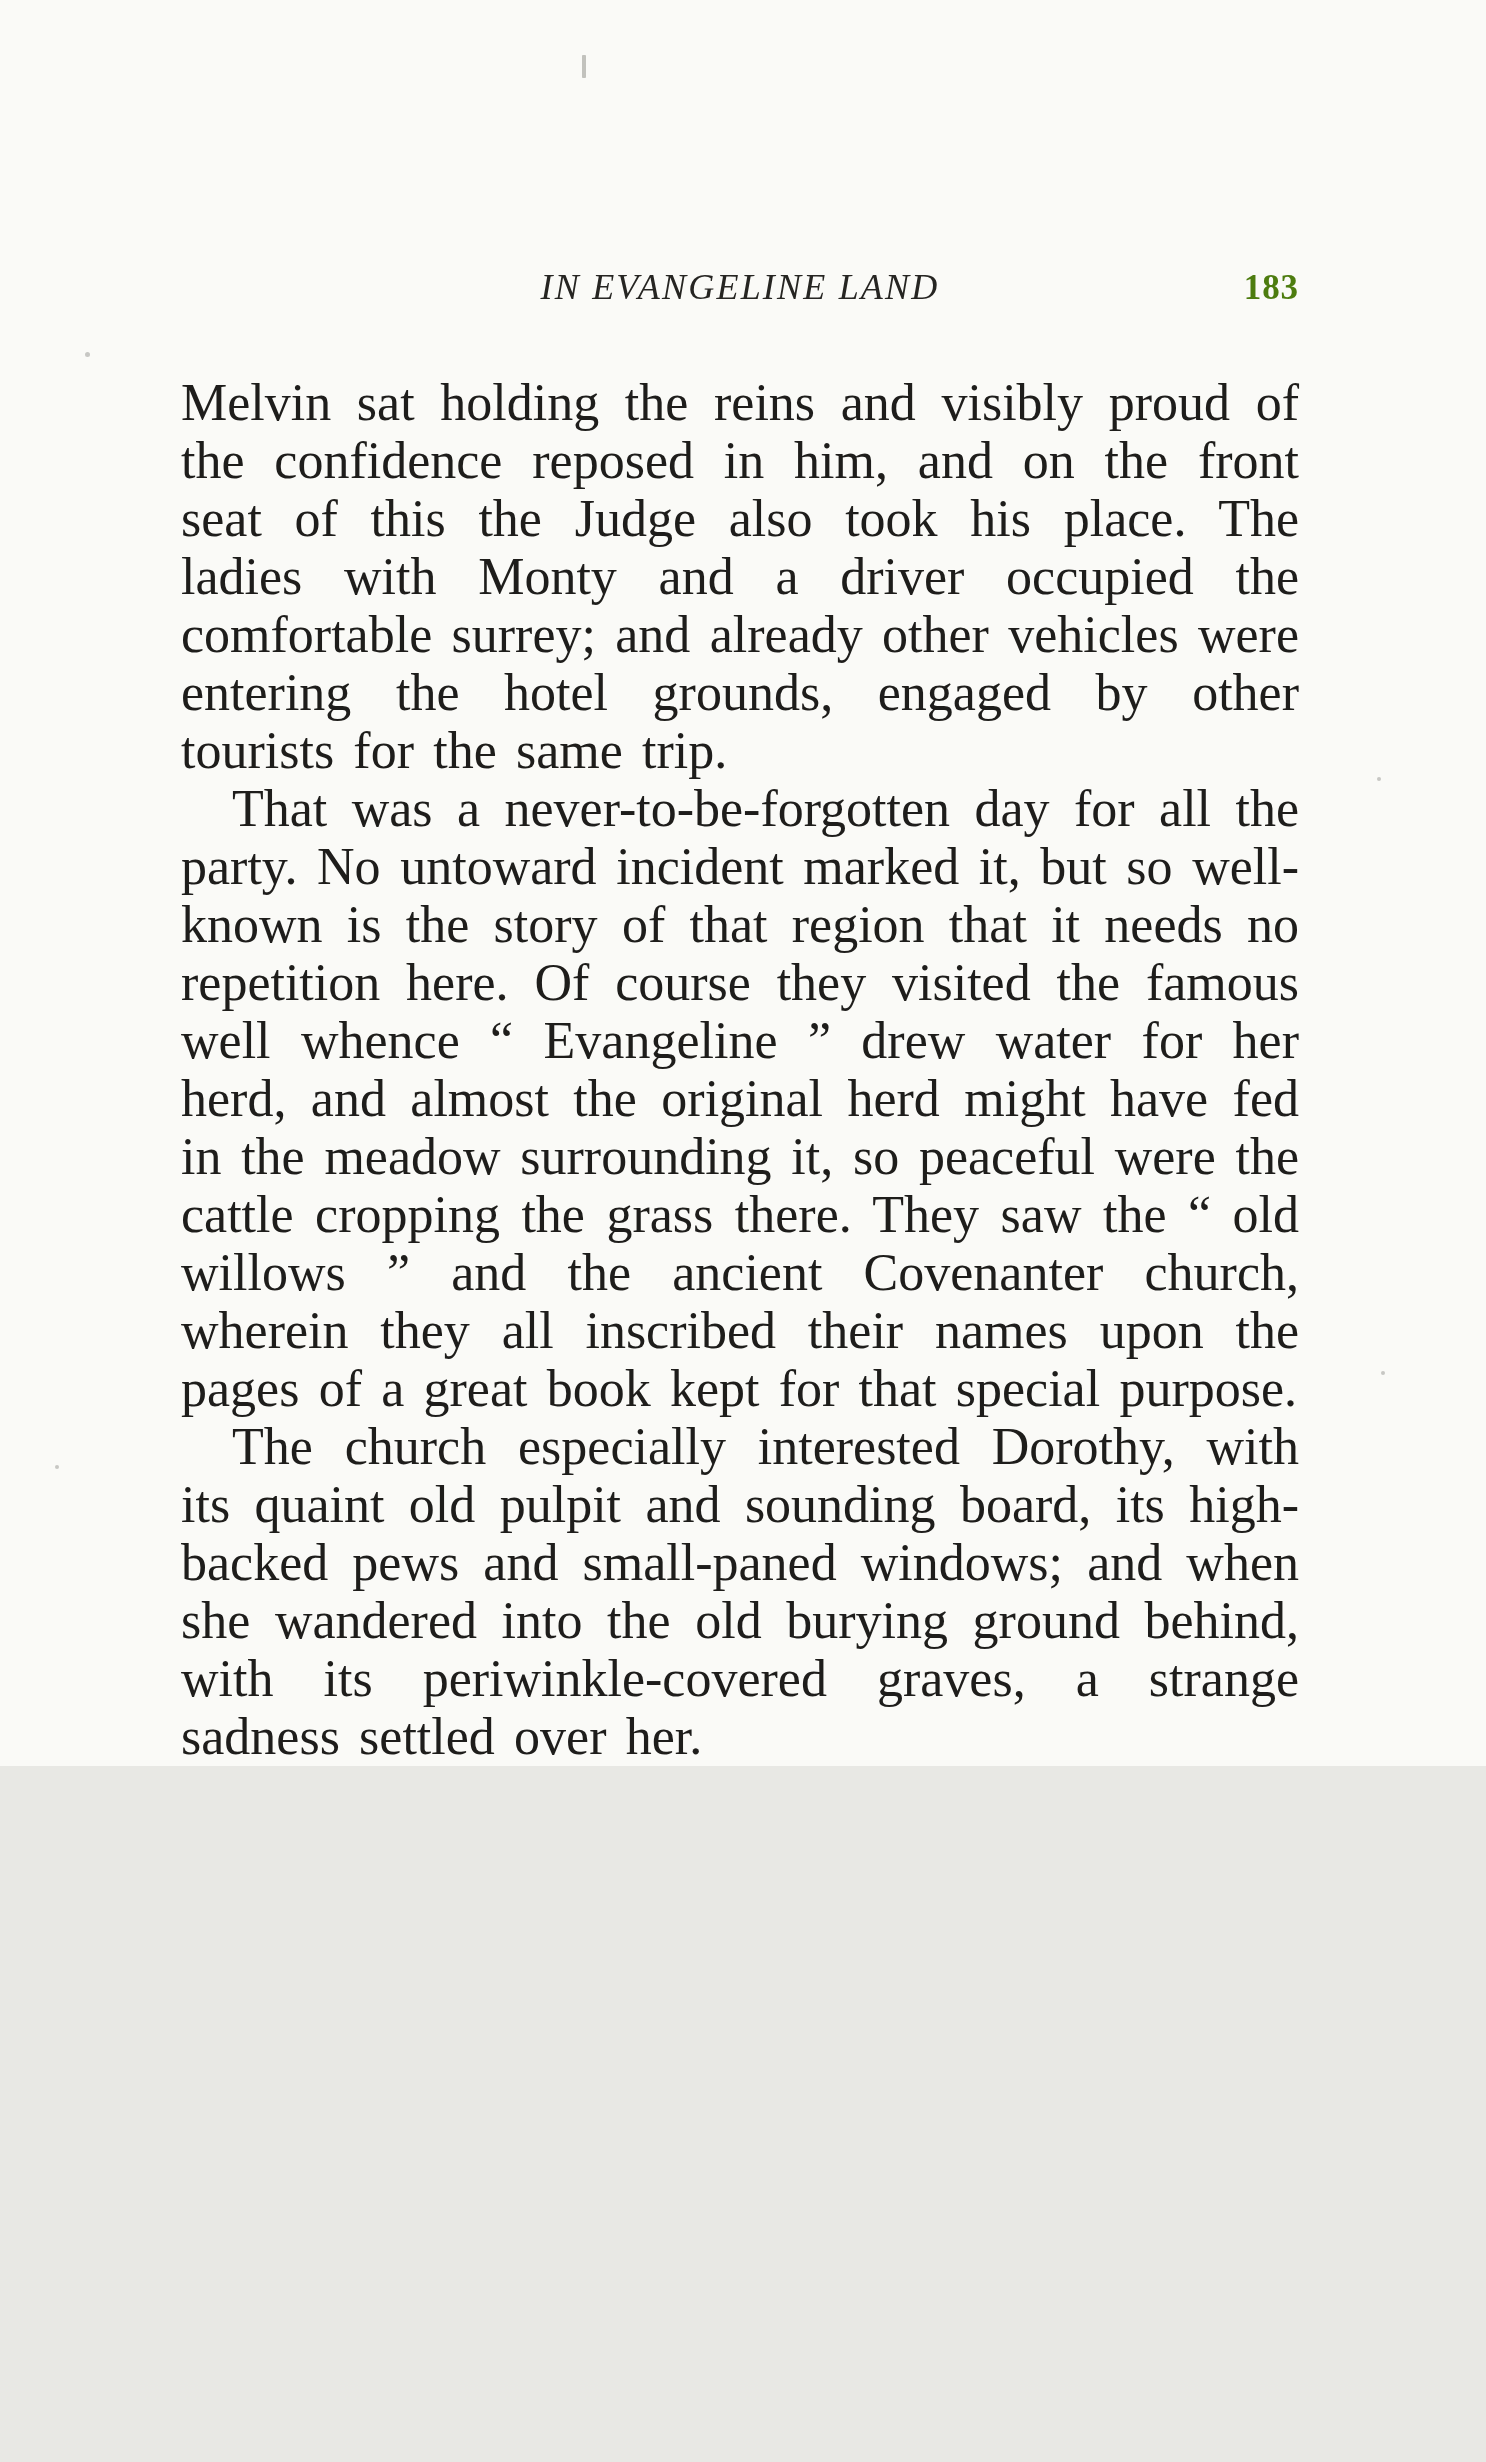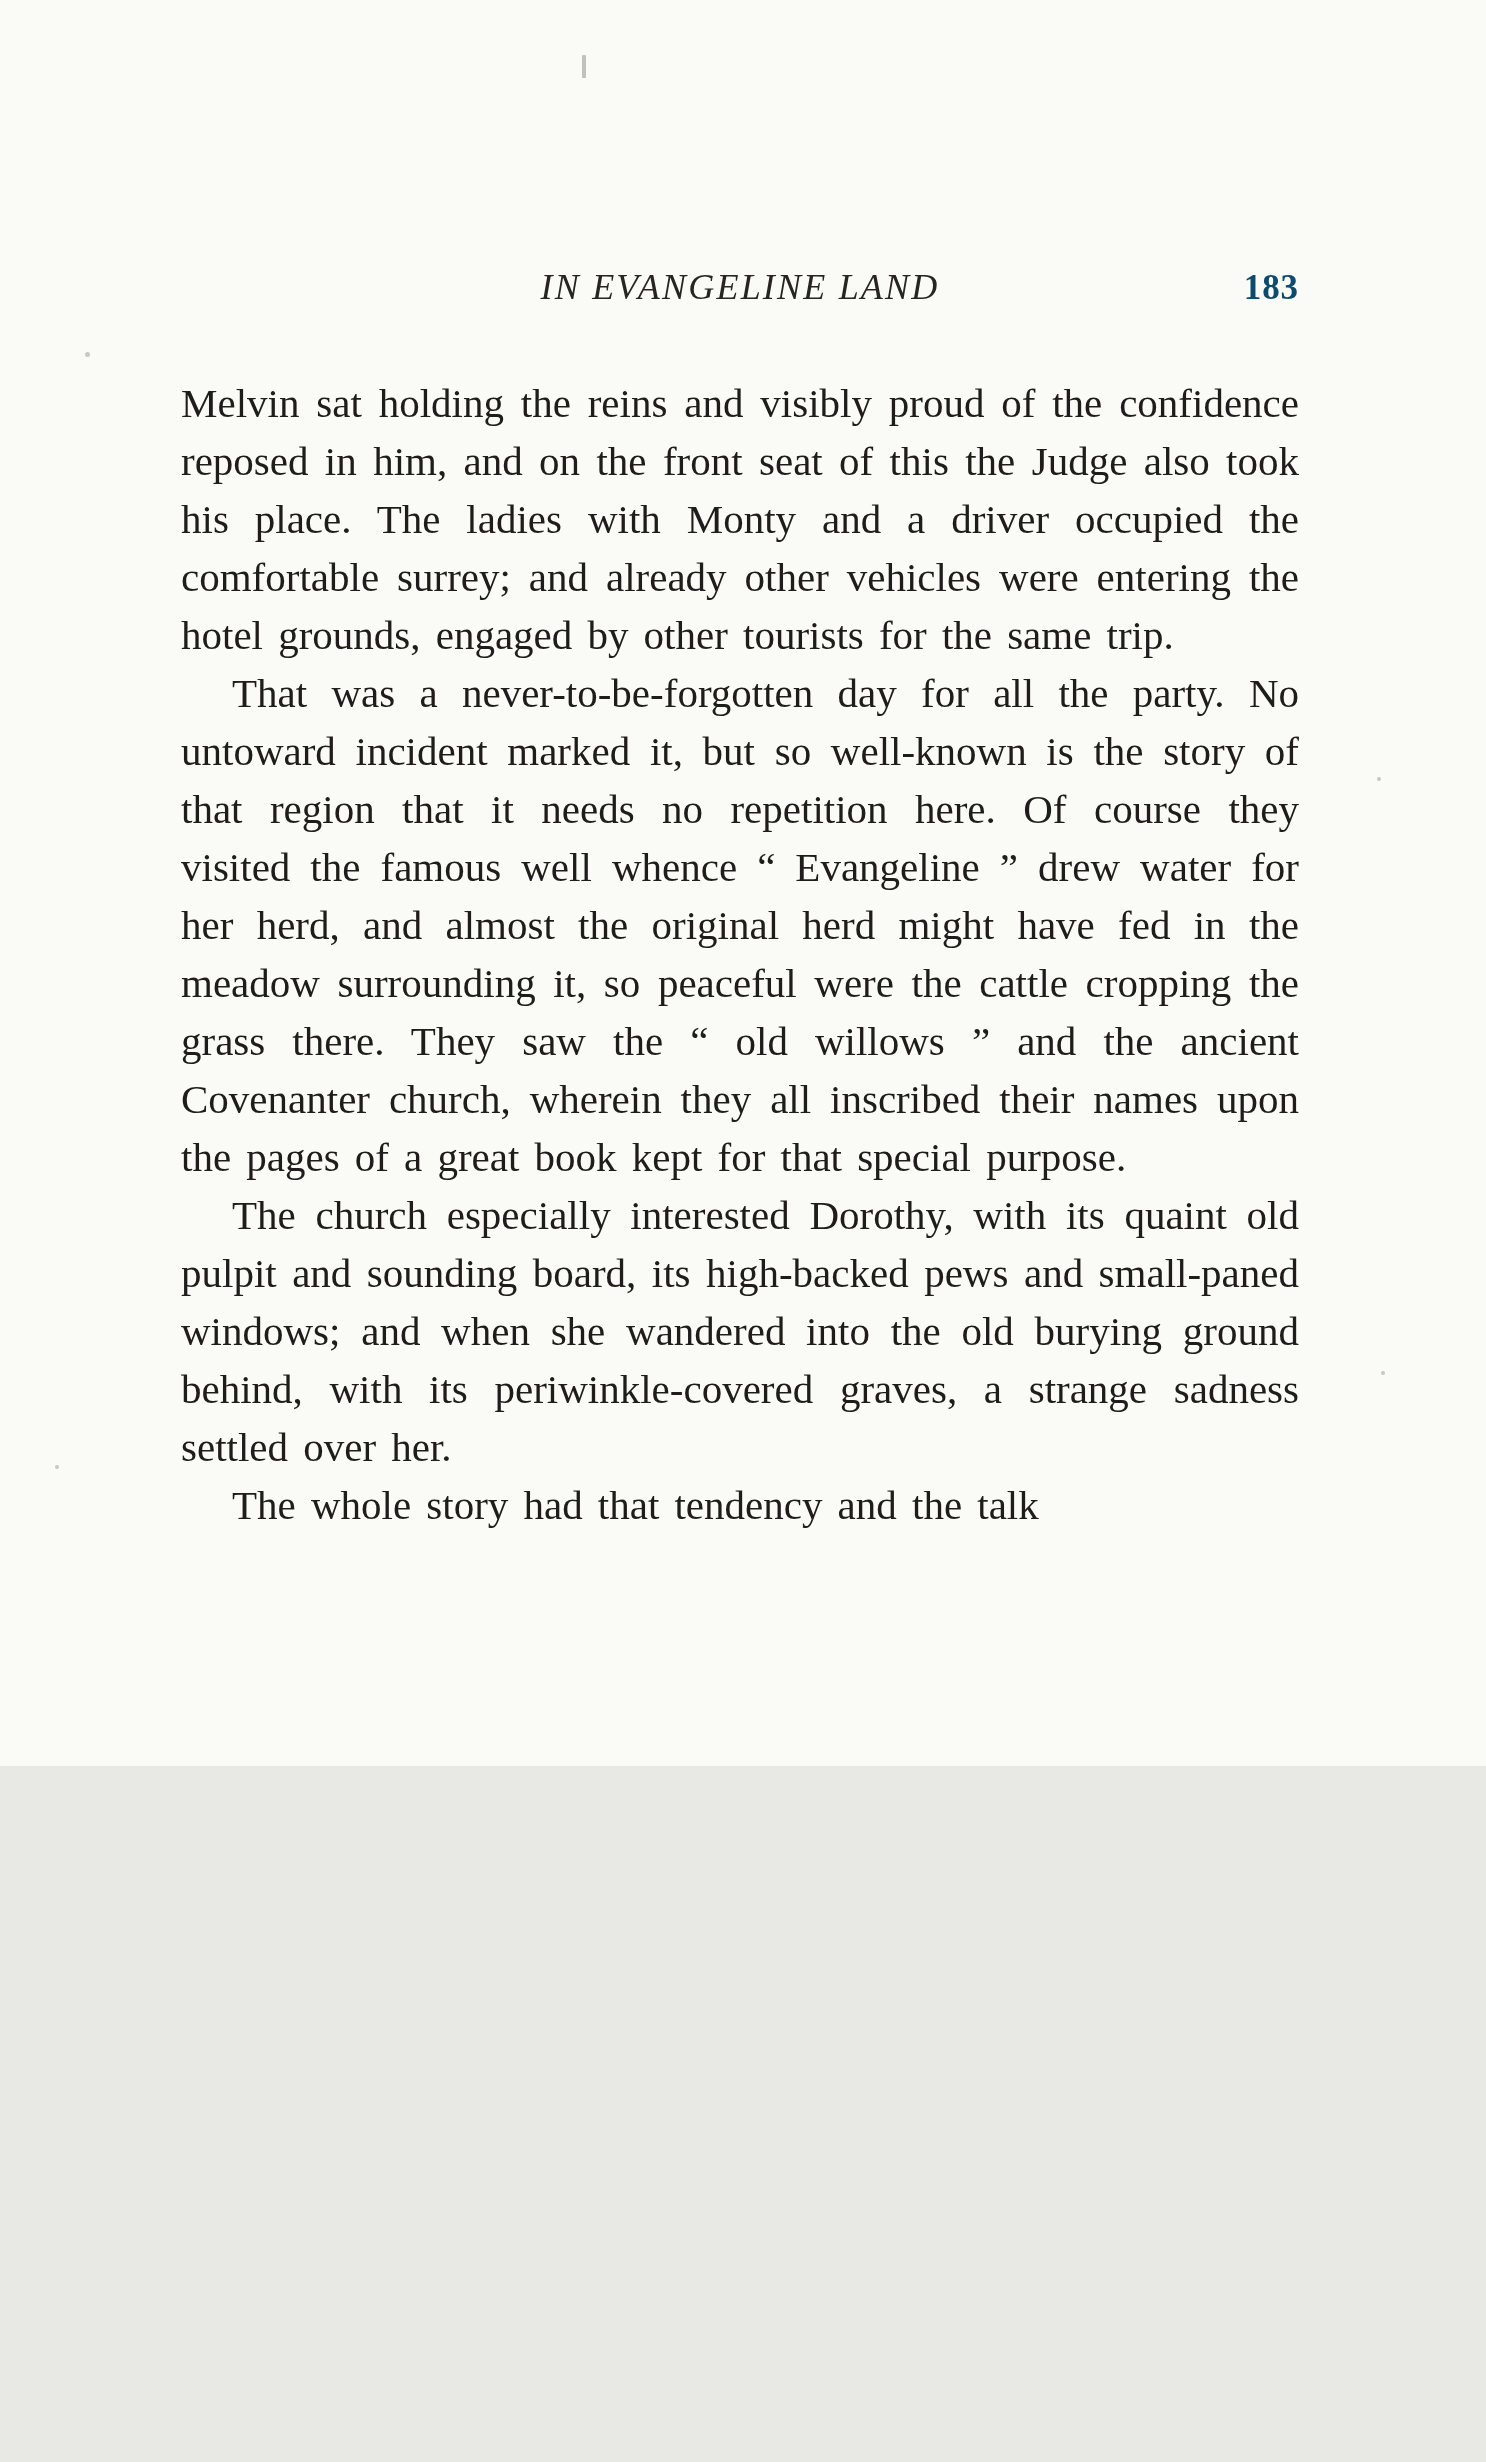--- a/index.html
+++ b/index.html
@@ -37,24 +37,24 @@
     color: #262522;
     white-space: nowrap;
   }
   .page-number {
     position: absolute;
     right: 0;
     top: 1.8px;
     font-size: 35px;
     font-weight: 700;
     letter-spacing: 0.9px;
-    color: #0c4a6e;
+    color: #4d7c0f;
   }
   .text-block {
-    font-size: 41px;
+    font-size: 52px;
     line-height: 58px;
     text-align: justify;
     word-spacing: 0.12em;
     margin-top: 22px;
   }
   .para {
     margin: 0;
   }
   .para.indent {
     text-indent: 51px;

